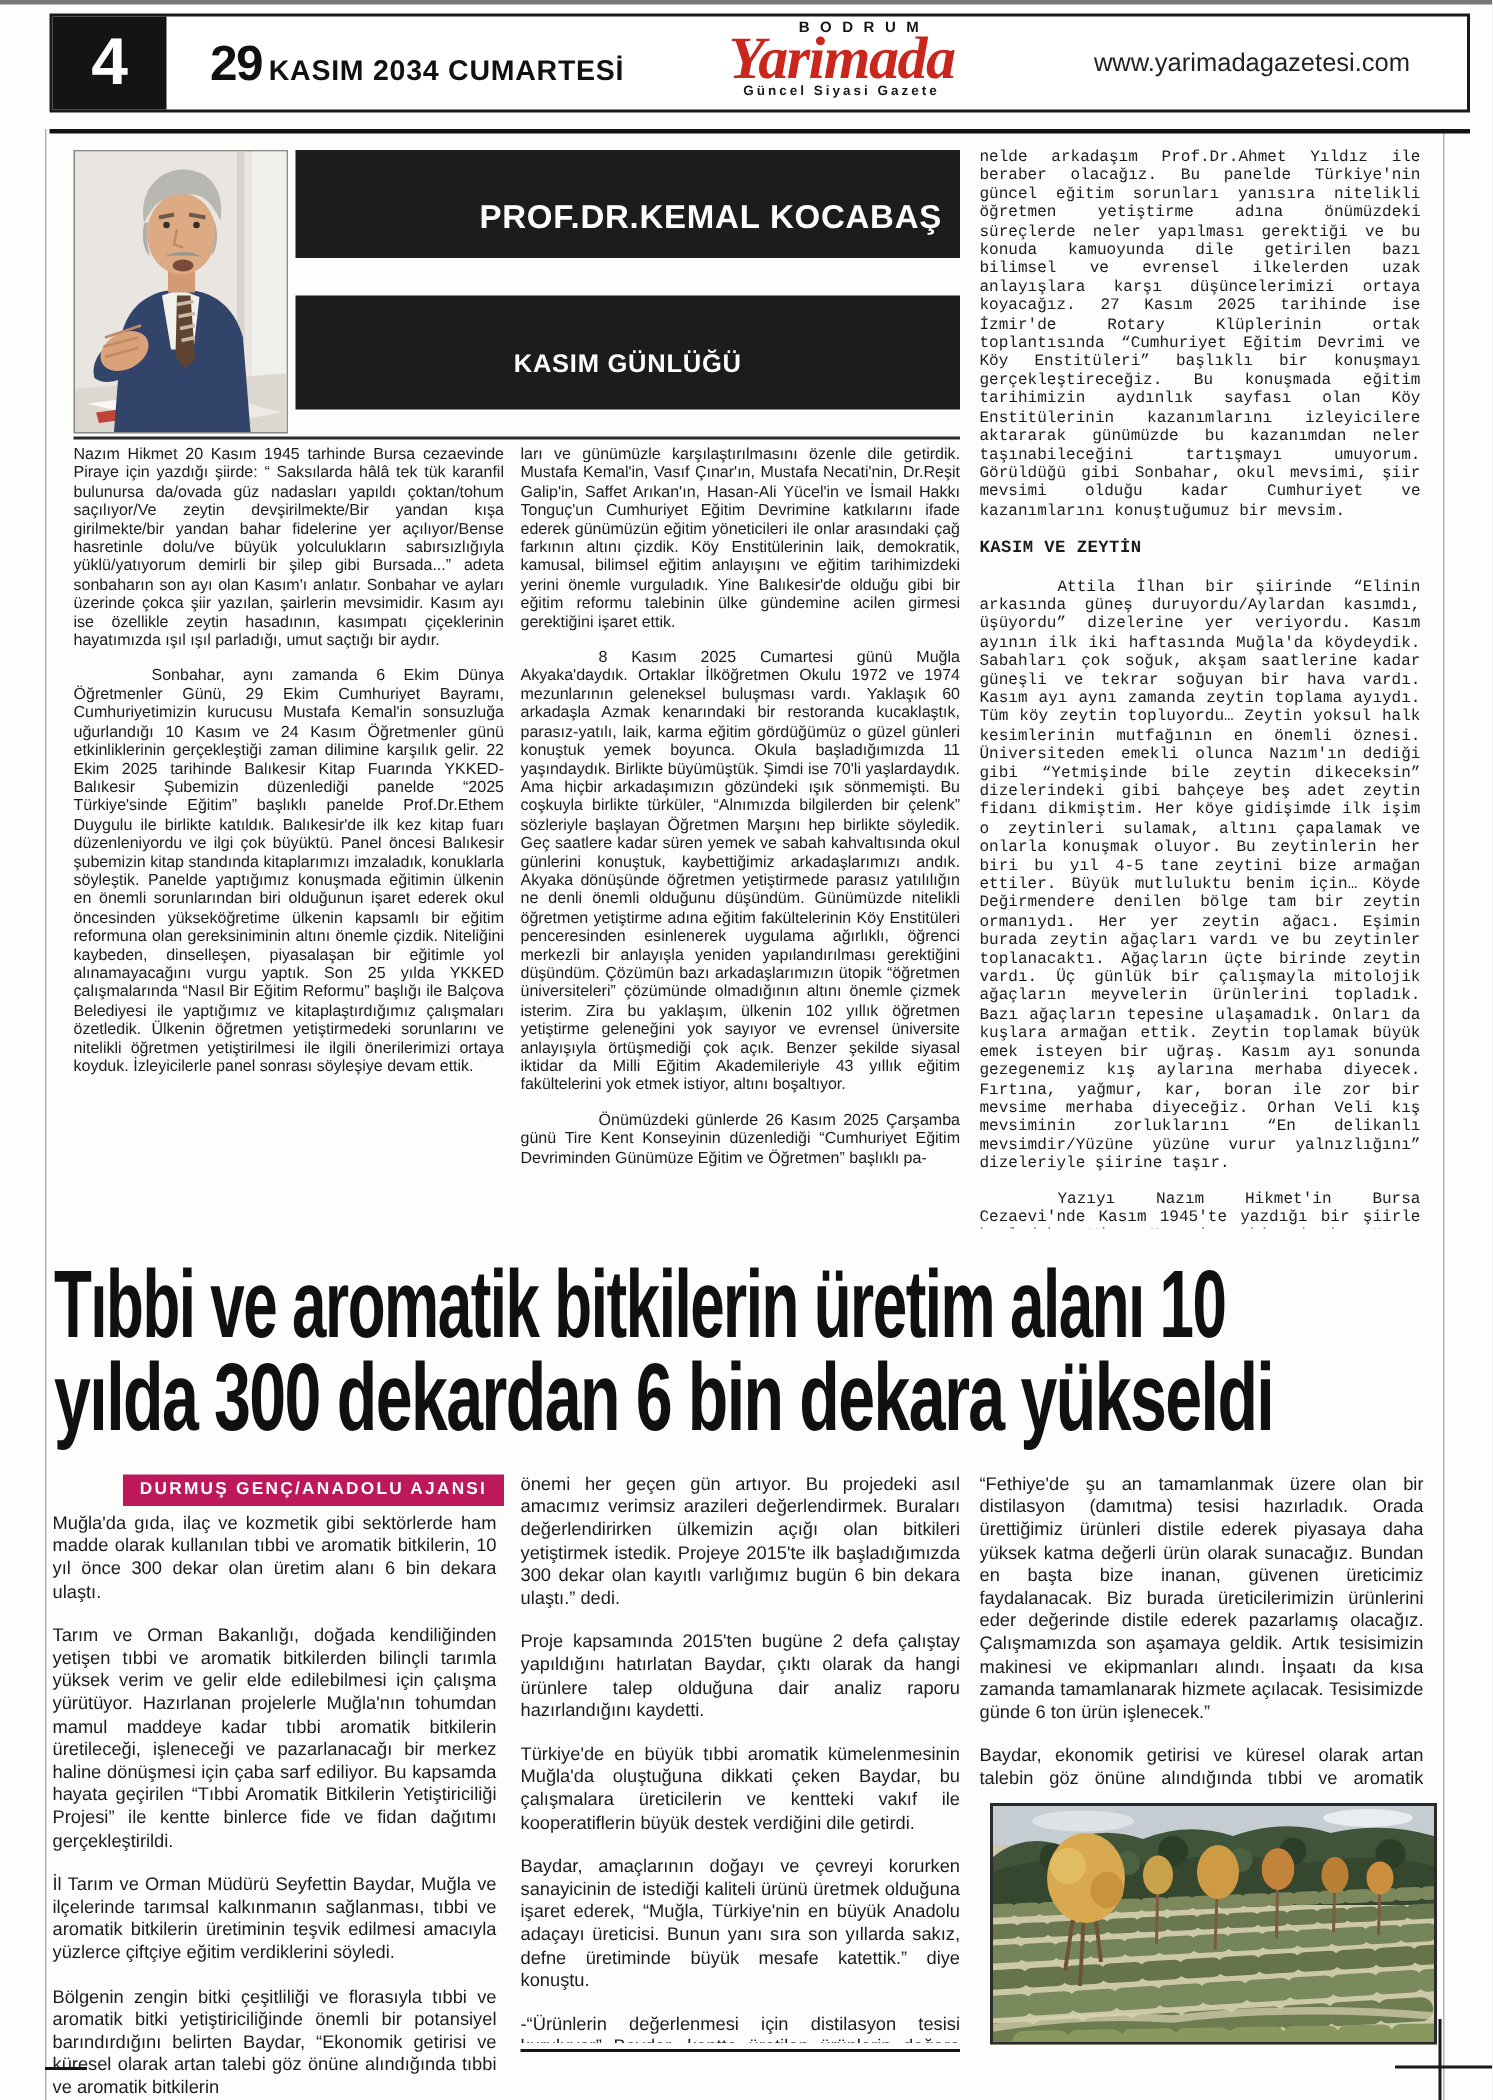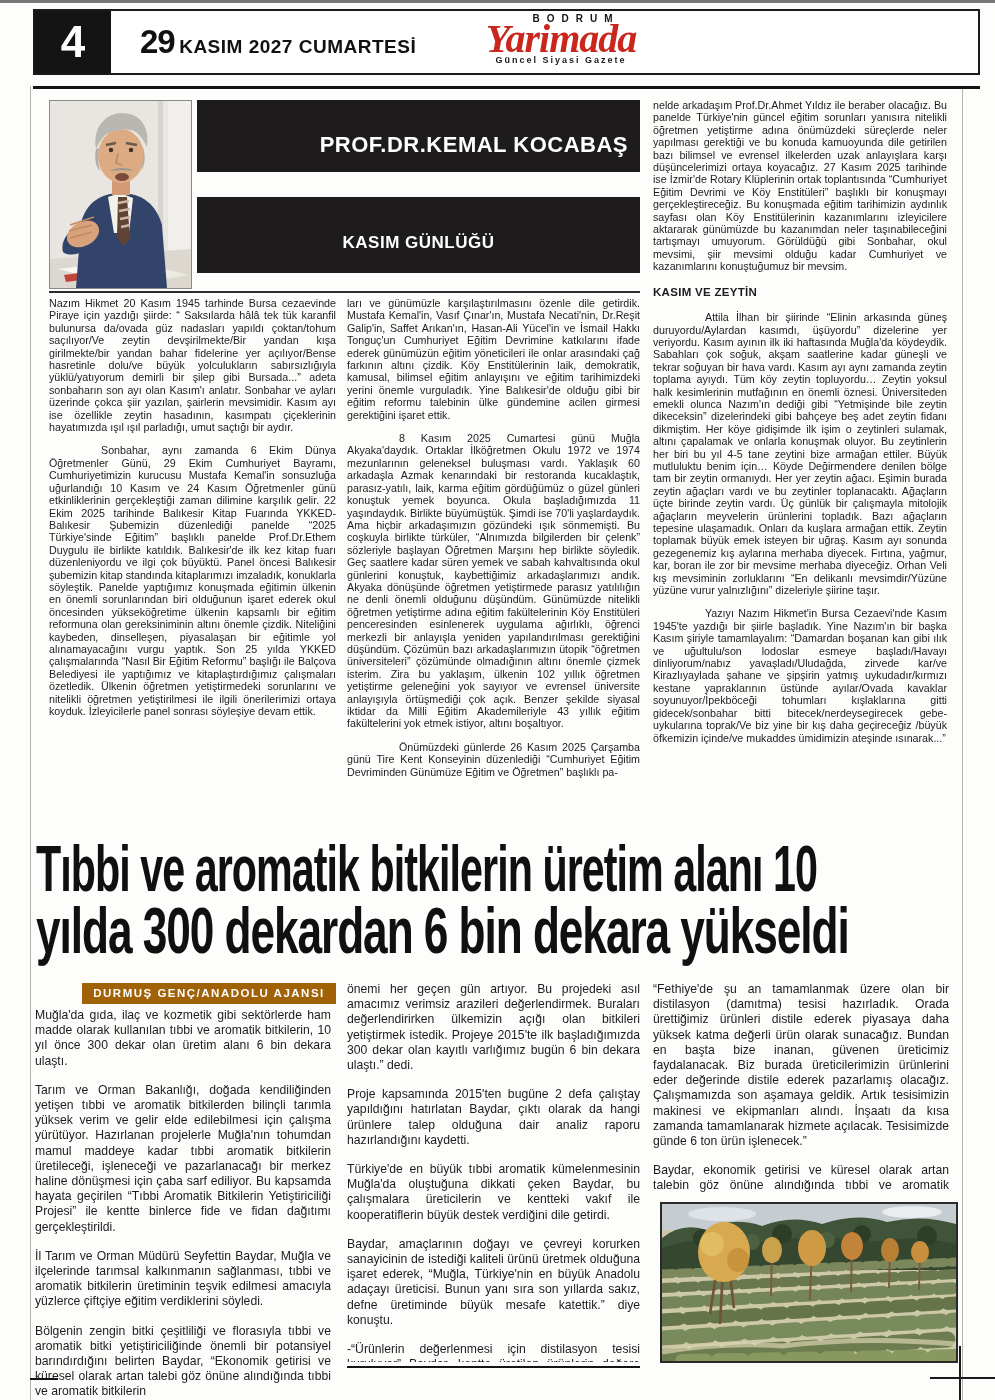--- a/index.html
+++ b/index.html
@@ -36,32 +36,32 @@
     padding-right:12px;box-sizing:border-box;font-size:22px;font-weight:bold;letter-spacing:0.5px;}
   .box-title{left:197px;top:197px;width:443px;height:76px;line-height:92px;text-align:center;
     font-size:17px;font-weight:bold;letter-spacing:0.5px;}
   .photo-rule{left:49px;top:291px;width:591px;height:2px;background:#2c2c2c;}
 
   .t-col{font-size:10.7px;line-height:12.4px;text-align:justify;overflow:hidden;color:#1c1c1c;}
   .t-col p{margin:0 0 11px 0;}
   .t-col p.ind{text-indent:52px;}
   .t-col1{left:49px;top:297px;width:287px;height:520px;}
   .t-col2{left:347px;top:297px;width:293px;height:520px;}
-  .t-col3{left:653px;top:99px;width:294px;height:720px;}
+  .t-col3{left:653px;top:99px;width:294px;height:720px;font-family:Liberation Mono, monospace;}
   .subhead{font-weight:bold;font-size:11.5px;letter-spacing:0.3px;margin:13px 0 13px 0;text-align:left;}
 
   
   .headline{left:36px;top:838px;width:940px;color:#101010;}
   .hl-line{white-space:nowrap;font-weight:bold;font-size:64px;letter-spacing:-1.5px;
     transform-origin:0 50%;line-height:62px;}
   .hl1{transform:scaleX(0.645);}
   .hl2{transform:scaleX(0.69);}
 
   
-  .byline-box{left:82px;top:983px;width:254px;height:21px;background:#a16207;color:#fff;
+  .byline-box{left:82px;top:983px;width:254px;height:21px;background:#be185d;color:#fff;
     font-size:11.5px;font-weight:bold;letter-spacing:1.5px;text-align:center;line-height:21px;}
   .n-col{font-size:12.2px;line-height:15.2px;text-align:justify;overflow:hidden;color:#1c1c1c;}
   .n-col p{margin:0 0 14px 0;}
   .n-col1{left:35px;top:1008px;width:296px;height:392px;}
   .n-col2{left:347px;top:982px;width:293px;height:380px;}
   .n-col3{left:653px;top:982px;width:296px;height:214px;}
   .col2-rule{left:347px;top:1366px;width:293px;height:2px;background:#141414;}
   .col1-mark{left:30px;top:1378px;width:28px;height:2px;background:#141414;}
 
   .field-photo{left:660px;top:1202px;width:298px;height:161px;border:2px solid #2a2a2a;box-sizing:border-box;background:#c9c4a4;}
@@ -75,27 +75,28 @@
 <div class="page">
 
   <div class="abs scan-top"></div>
   <div class="abs side-rule l"></div>
   <div class="abs side-rule r"></div>
 
   <div class="abs header-frame">
     <div class="abs pagenum-box">4</div>
     <div class="abs date-line">
       <span class="day">29</span>
-      <span class="rest">KASIM 2027 CUMARTESİ</span>
+      <span class="rest">KASIM 2034 CUMARTESİ</span>
     </div>
     <div class="abs logo">
       <div class="city">BODRUM</div>
       <div class="main">Yarimada</div>
       <div class="sub">Güncel Siyasi Gazete</div>
     </div>
+    <div class="abs website">www.yarimadagazetesi.com</div>
   </div>
   <div class="abs top-rule"></div>
 
   <div class="abs author-photo">
     <svg width="141" height="187" viewBox="0 0 141 187">
       <rect width="141" height="187" fill="#e9e6e1"></rect>
       <rect x="118" y="0" width="23" height="187" fill="#f1efeb"></rect>
       <rect x="108" y="0" width="5" height="125" fill="#d8d4cd"></rect>
       <path d="M0 158 L141 148 L141 187 L0 187 Z" fill="#ddd8cf"></path>
       <path d="M8 168 L58 162 L96 170 L48 178 Z" fill="#f8f7f3"></path>

